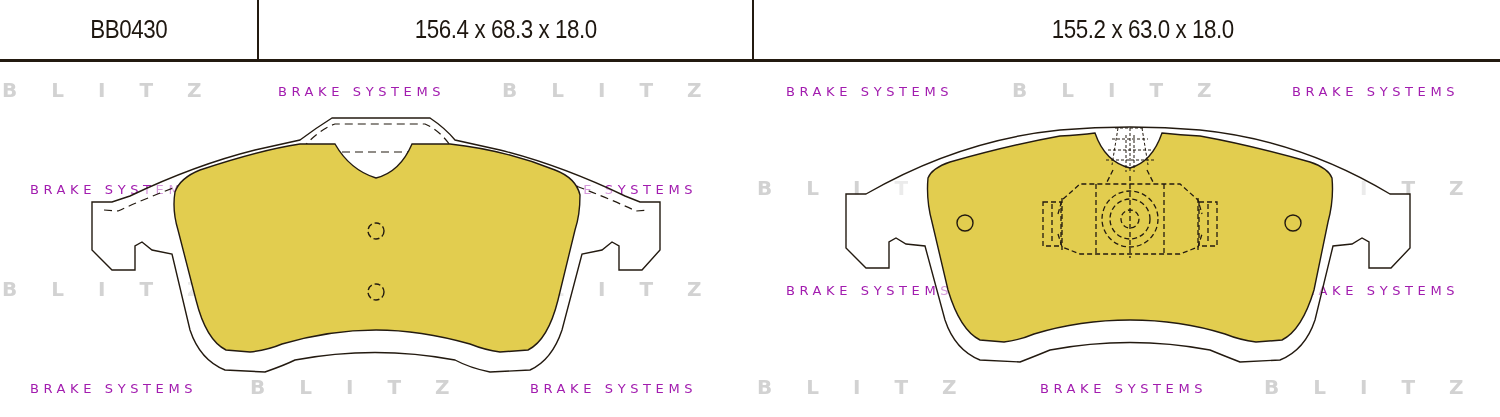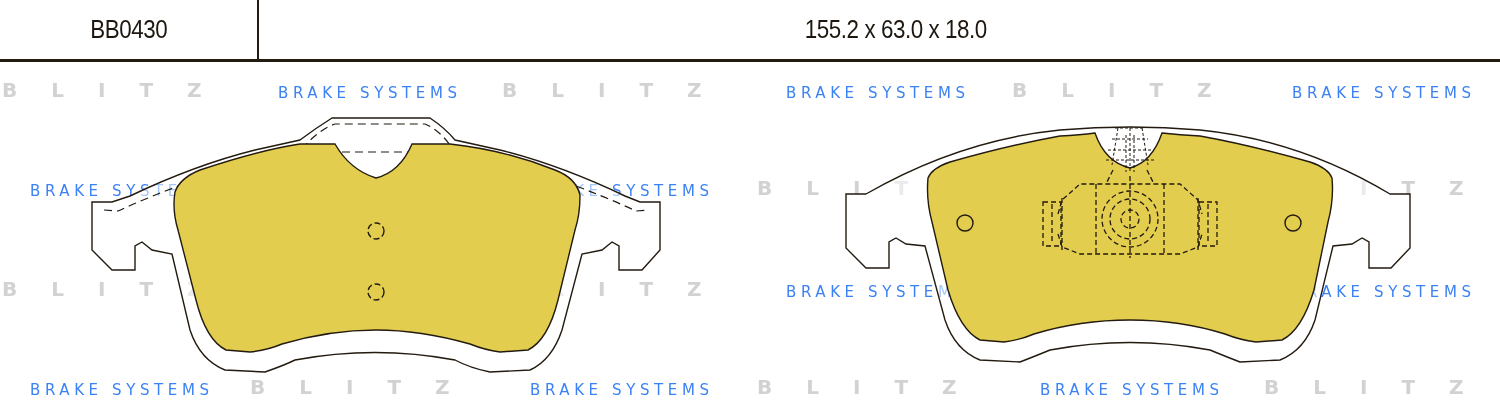--- a/index.html
+++ b/index.html
@@ -5,29 +5,32 @@
   html,body{margin:0;padding:0;background:#ffffff;}
   body{width:1500px;height:417px;position:relative;overflow:hidden;font-family:"Liberation Sans",sans-serif;}
   .header{position:absolute;left:0;top:0;width:1500px;height:59px;border-bottom:3px solid #231a10;display:flex;}
   .cell{height:59px;display:flex;align-items:center;justify-content:center;font-family:"Liberation Sans Narrow","Liberation Sans",sans-serif;font-size:26px;color:#1e1710;letter-spacing:-0.5px;transform:scaleX(0.86);}
   .cell-wrap{height:59px;display:flex;align-items:center;justify-content:center;}
   .c1{width:257px;border-right:2px solid #231a10;}
   .c2{width:493px;border-right:2px solid #231a10;}
   .c3{flex:1;padding-left:32px;}
   .wm{position:absolute;left:0;top:62px;width:1500px;height:355px;pointer-events:none;}
   .blitz{position:absolute;font-family:"DejaVu Sans",sans-serif;font-weight:bold;font-size:20px;color:#d2d2d2;letter-spacing:34px;}
-  .brake{position:absolute;font-family:"DejaVu Sans",sans-serif;font-size:15px;color:#3b82f6;letter-spacing:4.6px;}
+  .brake{position:absolute;font-family:"DejaVu Sans",sans-serif;font-size:13px;color:#a21caf;letter-spacing:4.6px;}
   svg.drawing{position:absolute;left:0;top:0;}
 </style>
 </head>
 <body>
 
 <div class="header">
   <div class="cell-wrap c1">
     <span class="cell">BB0430</span>
+  </div>
+  <div class="cell-wrap c2">
+    <span class="cell">156.4 x 68.3 x 18.0</span>
   </div>
   <div class="cell-wrap c3">
     <span class="cell">155.2 x 63.0 x 18.0</span>
   </div>
 </div>
 
 <div class="wm">
 
   <span class="blitz" style="left:2px;top:16px;">BLITZ</span>
   <span class="brake" style="left:278px;top:22px;">BRAKE SYSTEMS</span>

